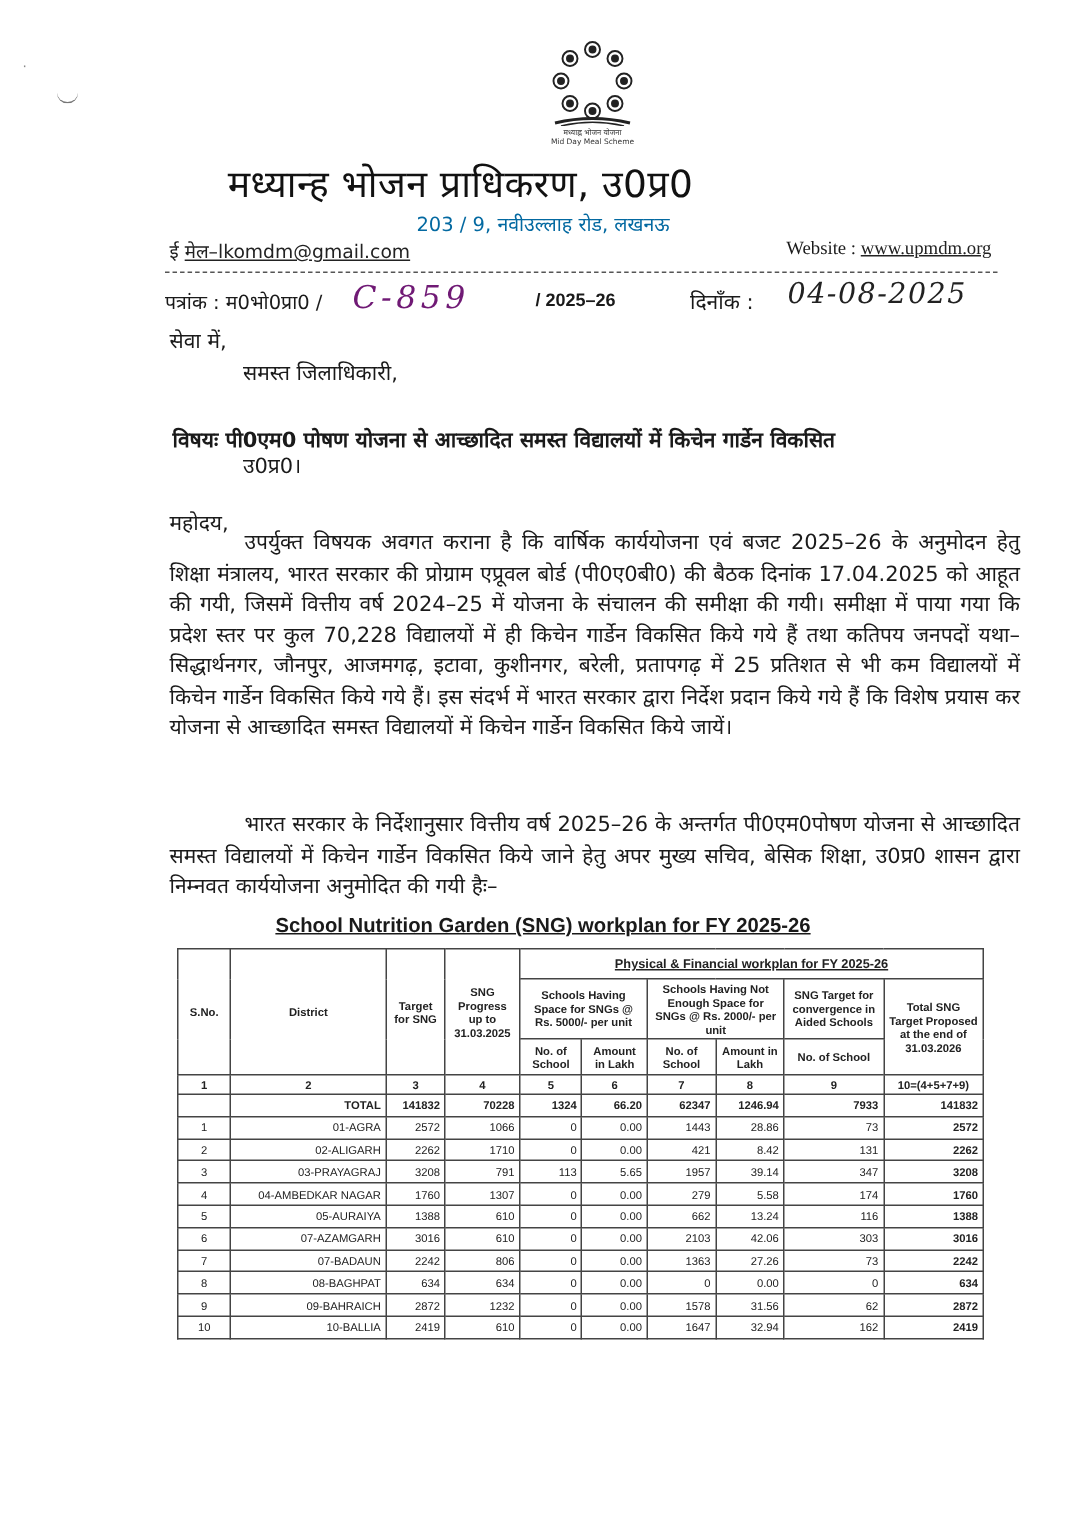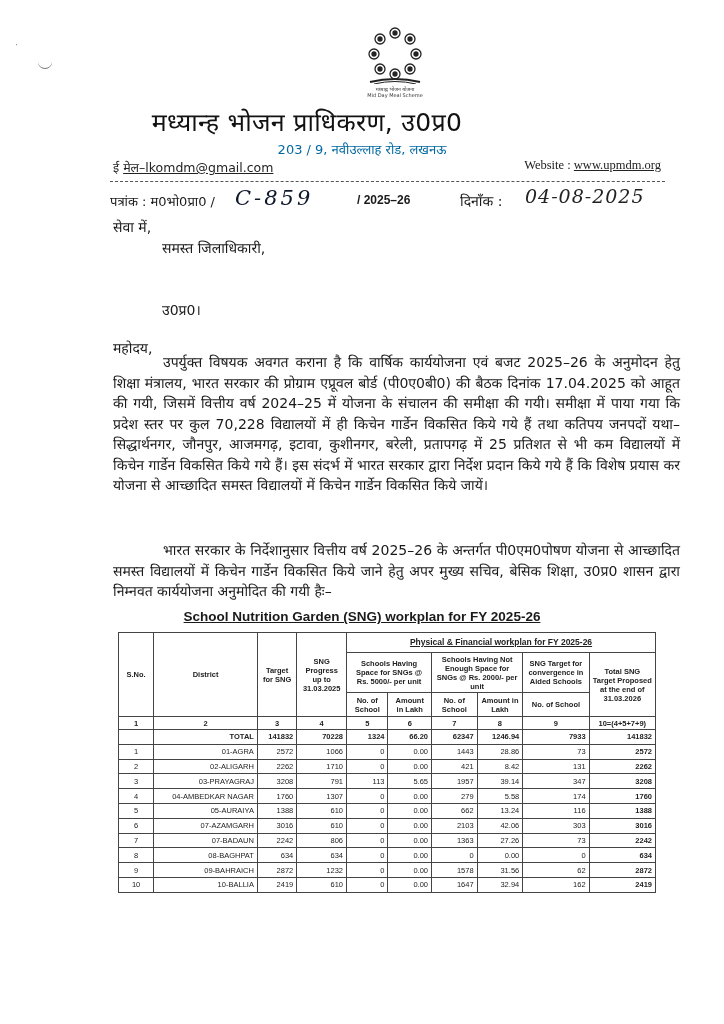--- a/index.html
+++ b/index.html
@@ -9,21 +9,21 @@
   .logo { left:366px; top:26px; width:58px; height:58px; }
   .logo-caption { left:352px; top:86px; width:86px; text-align:center; font-size:5px; line-height:6px; color:#333; }
   .org-title { left:0; width:614px; top:104px; text-align:center; font-size:25px; color:#111; letter-spacing:0.3px; }
   .address { left:0; width:724px; top:140px; text-align:center; font-size:13px; color:#0369a1; }
   .email { left:113px; top:159px; font-size:12.5px; font-family:"DejaVu Sans", sans-serif; }
   .email a, .website a { color:#222; text-decoration:underline; }
   .website { right:63px; top:158px; font-size:12.5px; font-family:"Liberation Serif", serif; }
   .sep { left:110px; top:181px; width:555px; border-top:1.5px dashed #555; height:0; }
   .ref-row { left:110px; top:188px; width:560px; height:26px; font-size:13px; }
   .ref-label { position:absolute; left:0; top:4px; }
-  .ref-hand { position:absolute; left:125px; top:-2px; font-family:"DejaVu Serif", serif; font-style:italic; font-size:21px; letter-spacing:3px; color:#0f172a; }
+  .ref-hand { position:absolute; left:125px; top:-2px; font-family:"DejaVu Serif", serif; font-style:italic; font-size:21px; letter-spacing:3px; color:#701a75; }
   .ref-year { position:absolute; left:247px; top:5px; font-size:12px; font-weight:bold; font-family:"Liberation Sans", sans-serif; }
   .date-label { position:absolute; left:350px; top:3px; font-size:14px; }
   .date-hand { position:absolute; left:415px; top:-3px; font-family:"DejaVu Serif", serif; font-style:italic; font-size:19px; letter-spacing:1px; color:#222; }
   .to1 { left:113px; top:217px; font-size:14px; }
   .to2 { left:162px; top:238px; font-size:14px; }
   .to3 { left:162px; top:258px; font-size:14px;margin-top:42px; }
   .subject { left:115px; top:283px; width:565px; font-size:14px; font-weight:bold; line-height:22px; }
   .subject .u { text-decoration:underline; padding-left:52px; display:inline-block; }
   .salut { left:113px; top:338px; font-size:14px; }
   .para { left:113px; width:567px; font-size:14px; line-height:20.5px; text-align:justify; text-indent:50px; }
@@ -96,20 +96,21 @@
   <span class="ref-year">/ 2025–26</span>
   <span class="date-label">दिनाँक :</span>
   <span class="date-hand">04-08-2025</span>
 </div>
 
 <div class="abs to1">सेवा में,</div>
 <div class="abs to2">समस्त जिलाधिकारी,</div>
 <div class="abs to3">उ0प्र0।</div>
 
 <div class="abs subject">
+  <div>विषयः पी0एम0 पोषण योजना से आच्छादित समस्त विद्यालयों में किचेन गार्डेन विकसित</div>
 </div>
 
 <div class="abs salut">महोदय,</div>
 <div class="abs para p1">उपर्युक्त विषयक अवगत कराना है कि वार्षिक कार्ययोजना एवं बजट 2025–26 के अनुमोदन हेतु शिक्षा मंत्रालय, भारत सरकार की प्रोग्राम एप्रूवल बोर्ड (पी0ए0बी0) की बैठक दिनांक 17.04.2025 को आहूत की गयी, जिसमें वित्तीय वर्ष 2024–25 में योजना के संचालन की समीक्षा की गयी। समीक्षा में पाया गया कि प्रदेश स्तर पर कुल 70,228 विद्यालयों में ही किचेन गार्डेन विकसित किये गये हैं तथा कतिपय जनपदों यथा– सिद्धार्थनगर, जौनपुर, आजमगढ़, इटावा, कुशीनगर, बरेली, प्रतापगढ़ में 25 प्रतिशत से भी कम विद्यालयों में किचेन गार्डेन विकसित किये गये हैं। इस संदर्भ में भारत सरकार द्वारा निर्देश प्रदान किये गये हैं कि विशेष प्रयास कर योजना से आच्छादित समस्त विद्यालयों में किचेन गार्डेन विकसित किये जायें।</div>
 <div class="abs para p2">भारत सरकार के निर्देशानुसार वित्तीय वर्ष 2025–26 के अन्तर्गत पी0एम0पोषण योजना से आच्छादित समस्त विद्यालयों में किचेन गार्डेन विकसित किये जाने हेतु अपर मुख्य सचिव, बेसिक शिक्षा, उ0प्र0 शासन द्वारा निम्नवत कार्ययोजना अनुमोदित की गयी हैः–</div>
 
 <div class="abs table-title">School Nutrition Garden (SNG) workplan for FY 2025-26</div>
 
 <table class="sng">
   <colgroup>

